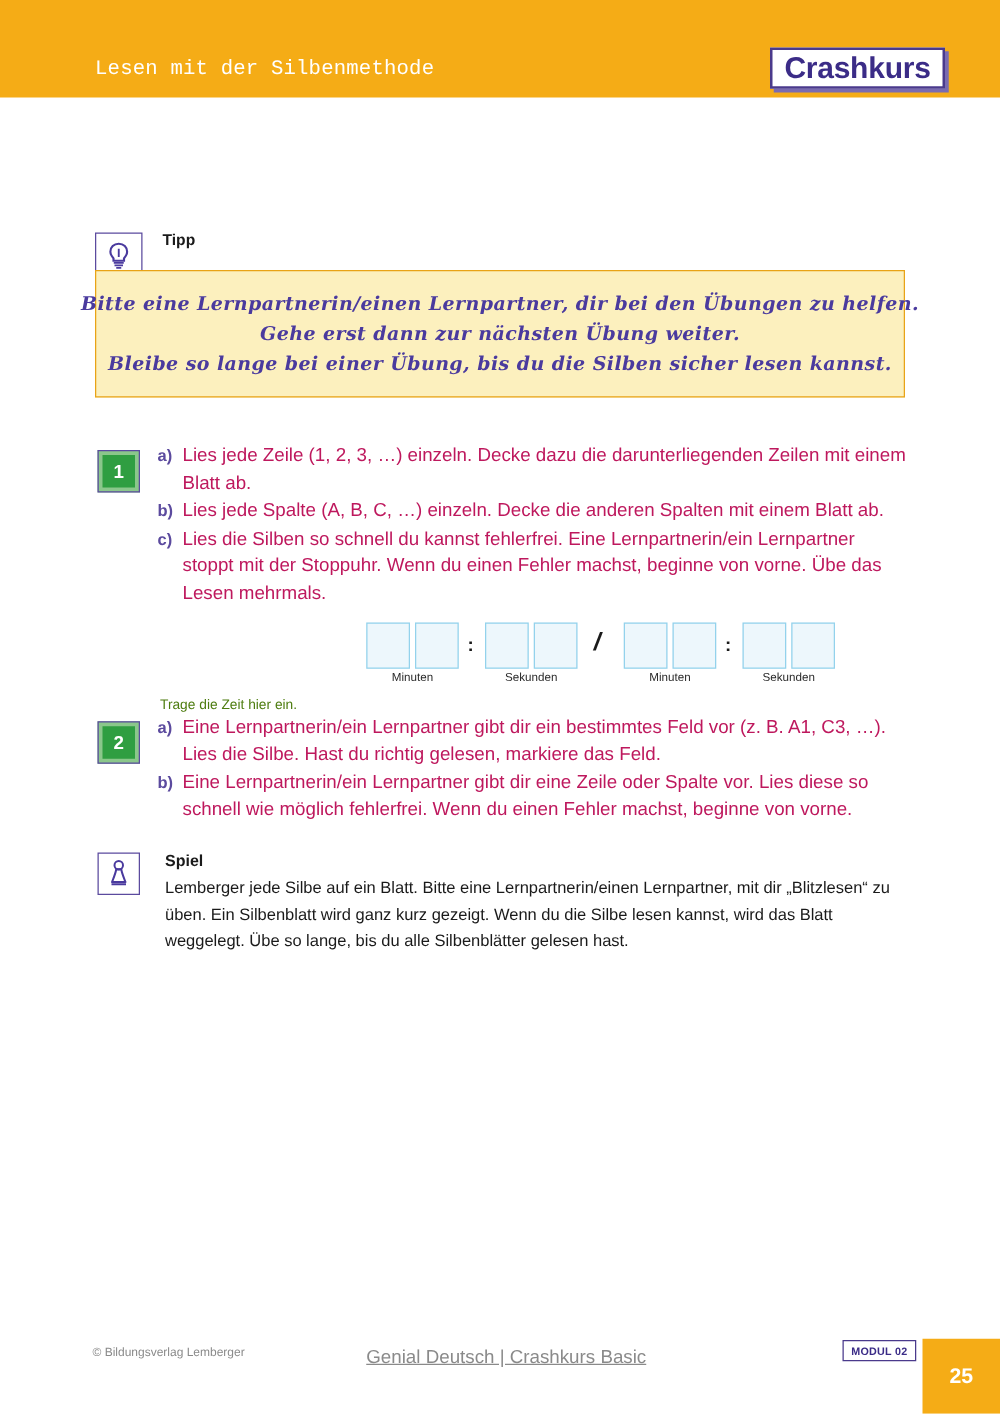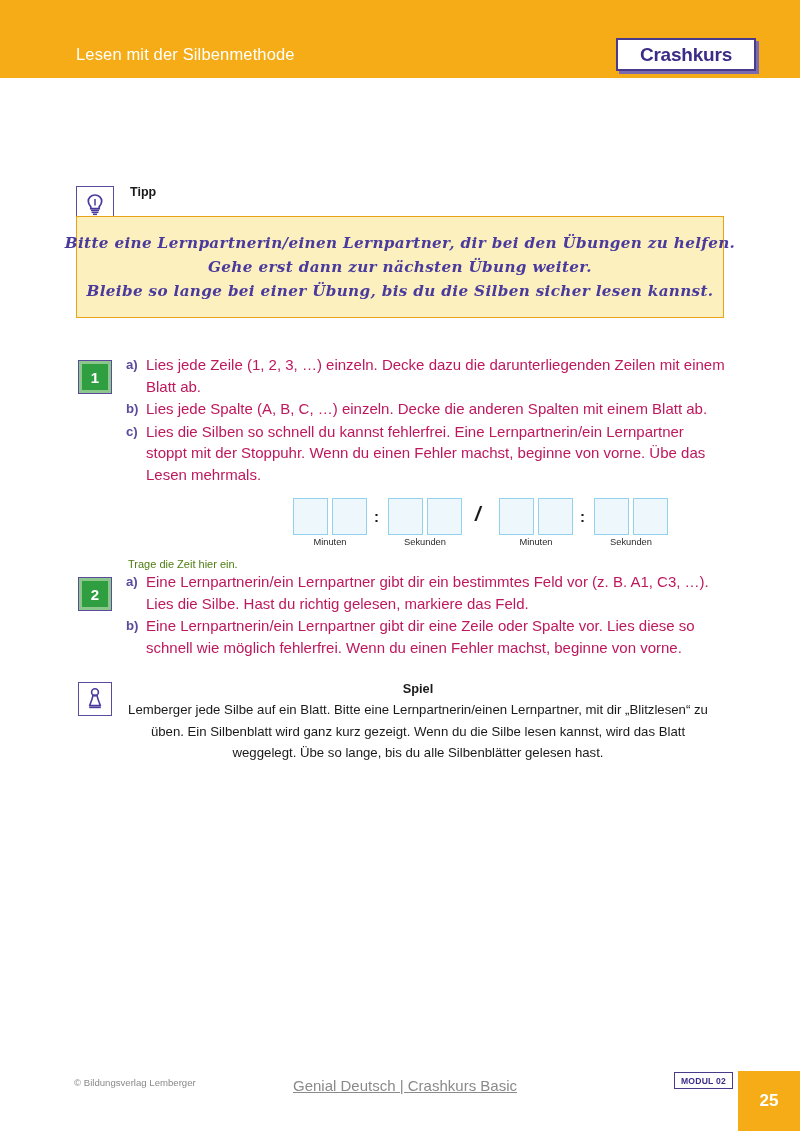--- a/index.html
+++ b/index.html
@@ -25,37 +25,38 @@
     background: #F5AC16;
   }
   .header-title {
     position: absolute;
     left: 76px;
     top: 45px;
     font-size: 16.5px;
     color: #ffffff;
     letter-spacing: 0.15px;
     white-space: nowrap;
+    font-family: Liberation Mono, monospace;
   }
   .logo-box {
     position: absolute;
     left: 616px;
     top: 38px;
     width: 140px;
     height: 33px;
     background: #ffffff;
     border: 2.2px solid #4A3A8C;
     box-sizing: border-box;
     display: flex;
     align-items: center;
     justify-content: center;
     box-shadow: 3px 3px 0 0 #7A6BB0;
   }
   .logo-text {
-    font-size: 19px;
+    font-size: 24px;
     font-weight: bold;
     color: #3B2C87;
     letter-spacing: -0.2px;
   }
 
   
   .tipp-icon {
     position: absolute;
     left: 76px;
     top: 186px;
@@ -214,24 +215,23 @@
     height: 34px;
     background: #ffffff;
     border: 1.6px solid #5B4A9E;
     box-sizing: border-box;
     display: flex;
     align-items: center;
     justify-content: center;
   }
   .spiel-body {
     position: absolute;
-    left: 119px;
+    left: 132px;
     top: 679px;
     width: 598px;
-    text-align: center;
   }
   .spiel-title {
     font-size: 12.8px;
     font-weight: bold;
     color: #1a1a1a;
     line-height: 19px;
     margin-bottom: 1px;
   }
   .spiel-text {
     font-size: 13.2px;

